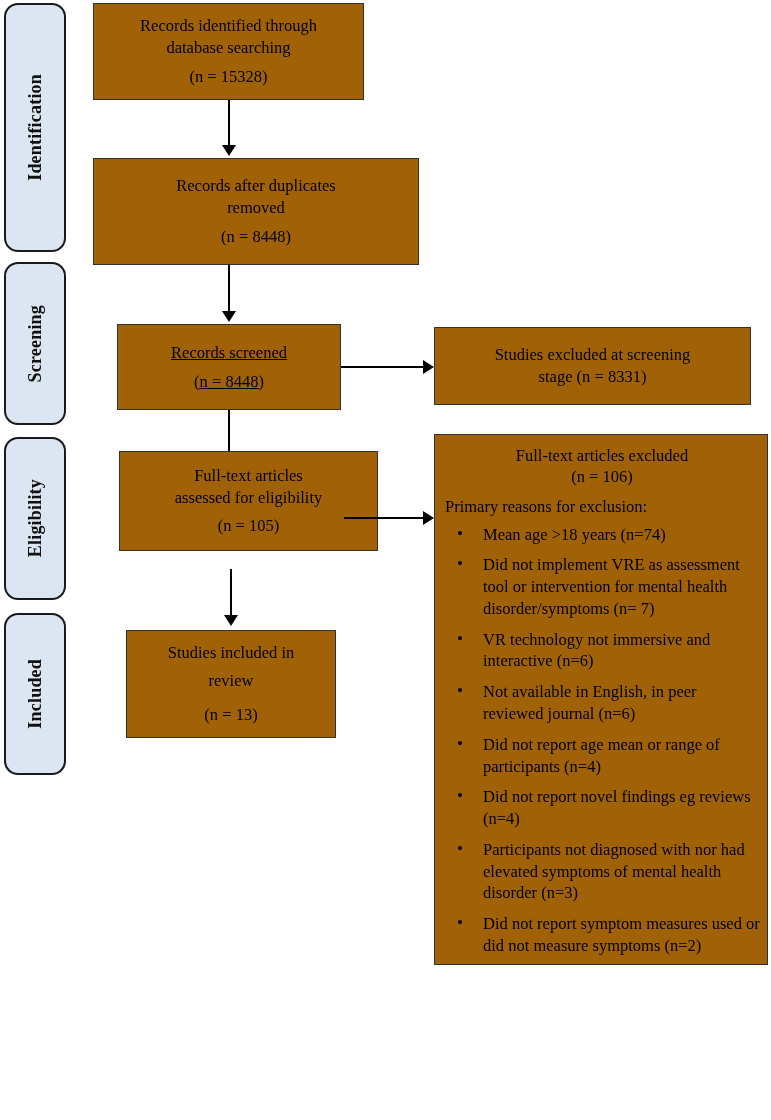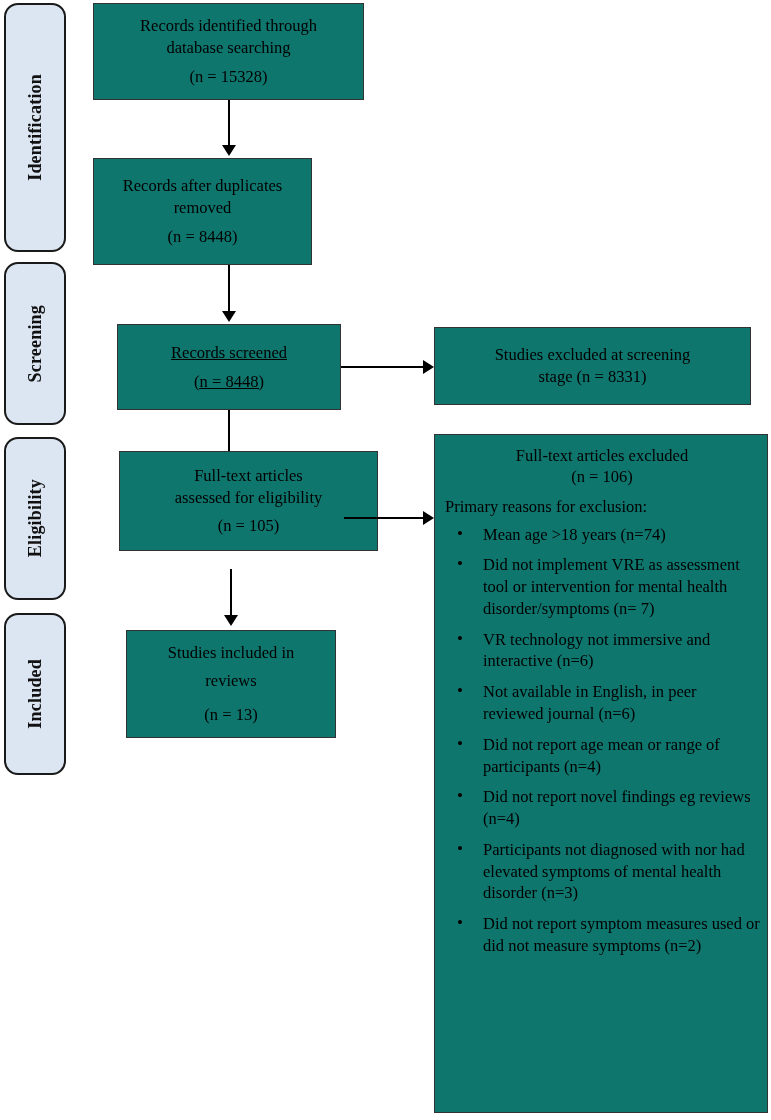--- a/index.html
+++ b/index.html
@@ -39,21 +39,21 @@
     font-size: 18px;
     letter-spacing: 0.2px;
     white-space: nowrap;
     color: #111111;
   }
 
   
   .box {
     position: absolute;
     box-sizing: border-box;
-    background: #0f766e;
+    background: #a16207;
     border: 1.4px solid #333333;
     display: flex;
     flex-direction: column;
     align-items: center;
     justify-content: center;
     text-align: center;
     font-size: 16.5px;
     line-height: 1.32;
     padding: 4px 8px;
   }
@@ -145,21 +145,21 @@
 
   <div class="box" style="left:93px; top:3px; width:271px; height:97px;">
     <span class="line">Records identified through</span>
     <span class="line">database searching</span>
     <span class="line" style="margin-top:7px;">(n = 15328)</span>
   </div>
 
   <div class="vline" style="left:228px; top:100px; height:47px;"></div>
   <div class="arrow-down" style="left:222px; top:145px;"></div>
 
-  <div class="box" style="left:93px; top:158px; width:219px; height:107px;">
+  <div class="box" style="left:93px; top:158px; width:326px; height:107px;">
     <span class="line">Records after duplicates</span>
     <span class="line">removed</span>
     <span class="line" style="margin-top:7px;">(n = 8448)</span>
   </div>
 
   <div class="vline" style="left:228px; top:265px; height:48px;"></div>
   <div class="arrow-down" style="left:222px; top:311px;"></div>
 
   <div class="box" style="left:117px; top:324px; width:224px; height:86px;text-decoration:underline;">
     <span class="line">Records screened</span>
@@ -179,21 +179,21 @@
 
   <div class="box" style="left:119px; top:451px; width:259px; height:100px;">
     <span class="line">Full-text articles</span>
     <span class="line">assessed for eligibility</span>
     <span class="line" style="margin-top:7px;">(n = 105)</span>
   </div>
 
   <div class="hline" style="left:344px; top:517px; width:80px;"></div>
   <div class="arrow-right" style="left:423px; top:511px;"></div>
 
-  <div class="box excl-detail" style="left:434px; top:434px; width:334px; height:679px;">
+  <div class="box excl-detail" style="left:434px; top:434px; width:334px; height:531px;">
     <div class="excl-head">
       <span class="line">Full-text articles excluded</span>
       <span class="line">(n = 106)</span>
     </div>
     <div class="excl-sub">Primary reasons for exclusion:</div>
     <ul class="excl-list">
       <li>Mean age &gt;18 years (n=74)</li>
       <li>Did not implement VRE as assessment tool or intervention for mental health disorder/symptoms (n= 7)</li>
       <li>VR technology not immersive and interactive (n=6)</li>
       <li>Not available in English, in peer reviewed journal (n=6)</li>
@@ -202,17 +202,17 @@
       <li>Participants not diagnosed with nor had elevated symptoms of mental health disorder (n=3)</li>
       <li>Did not report symptom measures used or did not measure symptoms (n=2)</li>
     </ul>
   </div>
 
   <div class="vline" style="left:230px; top:569px; height:48px;"></div>
   <div class="arrow-down" style="left:224px; top:615px;"></div>
 
   <div class="box" style="left:126px; top:630px; width:210px; height:108px;gap:6px;">
     <span class="line">Studies included in</span>
-    <span class="line">reviews</span>
+    <span class="line">review</span>
     <span class="line" style="margin-top:7px;">(n = 13)</span>
   </div>
 
 </div>
 
 </body></html>

